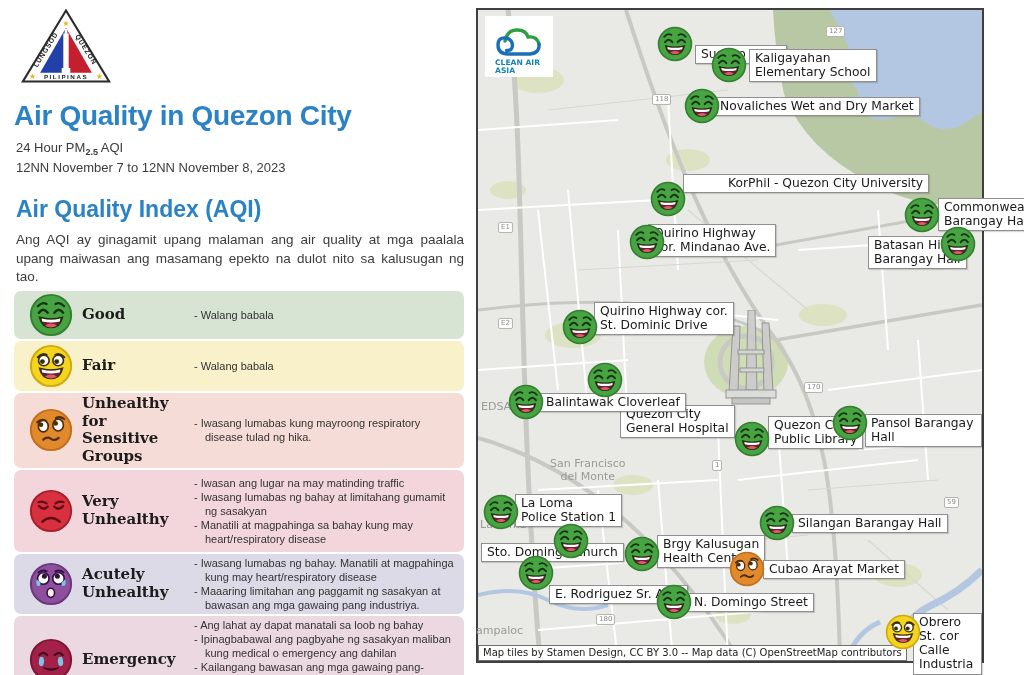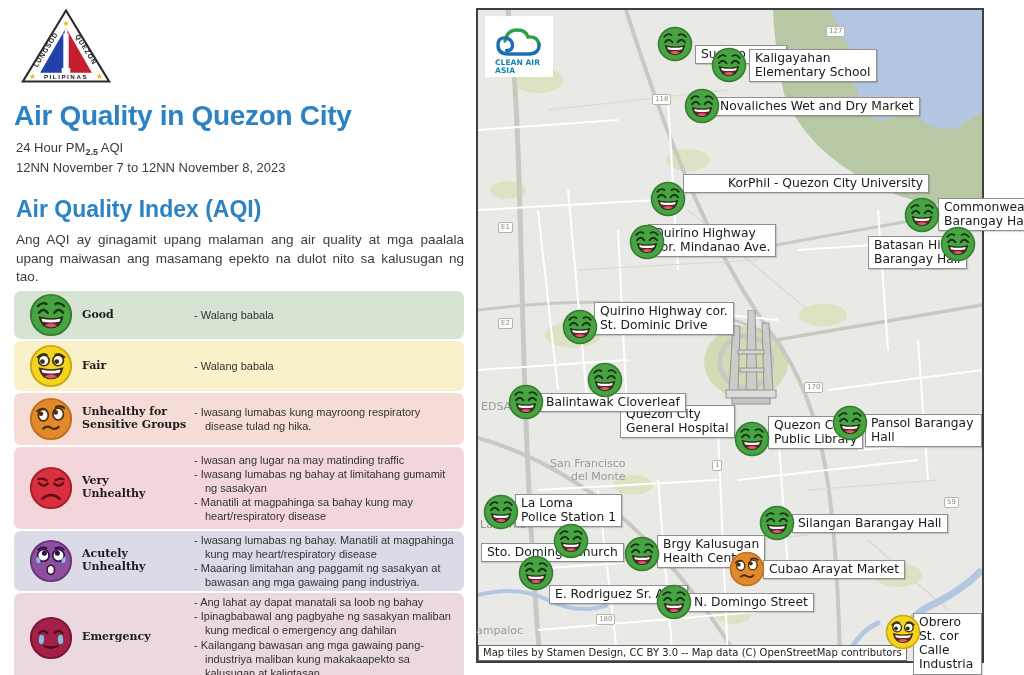--- a/index.html
+++ b/index.html
@@ -20,21 +20,21 @@
   #legend{position:absolute;left:14px;top:291px;width:450px;display:flex;flex-direction:column;gap:2px;}
   .lrow{display:flex;align-items:center;border-radius:7px;padding:2px 8px 2px 6px;box-sizing:border-box;}
   #legend .lrow:nth-child(1){min-height:47px}
   #legend .lrow:nth-child(2){min-height:50px}
   #legend .lrow:nth-child(3){min-height:52px}
   #legend .lrow:nth-child(4){min-height:82px}
   #legend .lrow:nth-child(5){min-height:57px}
   #legend .lrow:nth-child(6){min-height:73px}
   .lrow .icon-col{width:62px;flex:none;display:flex;justify-content:center;align-items:center;}
   .lrow .label-col{width:112px;flex:none;font-family:"DejaVu Serif",serif;font-weight:bold;
-                   font-size:11px;color:#1c1c1c;line-height:1.18;white-space:pre-line;}
+                   font-size:15px;color:#1c1c1c;line-height:1.18;white-space:pre-line;}
   .lrow .desc-col{flex:1;font-size:11px;color:#333;line-height:1.28;}
   .bullet{padding-left:11px;text-indent:-11px;}
   .bullet::before{content:"- ";}
 
   
   #map{position:absolute;left:476px;top:8px;width:504px;height:651px;border:2px solid #3f3f3f;
        box-sizing:content-box;background:#e9e9e6;}
   #map-decor{position:absolute;left:0;top:0;}
   #tower{position:absolute;left:246px;top:300px;opacity:.92;}
   #caa-logo{position:absolute;left:7px;top:6px;width:68px;height:61px;background:#fff;}
@@ -563,21 +563,21 @@
               <circle cx="13.5" cy="15" r="4.8" fill="#fff" stroke="#3a3106" stroke-width="1.5"></circle>
      <circle cx="26.5" cy="15" r="4.8" fill="#fff" stroke="#3a3106" stroke-width="1.5"></circle>
      <circle cx="12.2" cy="16" r="2.2" fill="#3a3106"></circle>
               <circle cx="25.2" cy="16" r="2.2" fill="#3a3106"></circle>
               <path d="M9.5 22 Q20 25 30.5 22 Q28.5 31.5 20 31.5 Q11.5 31.5 9.5 22 Z" fill="#6e2030" stroke="#3a3106" stroke-width="1.3"></path>
     <path d="M11.5 23.2 Q20 25.4 28.5 23.2 L28 25.8 Q20 27.8 12 25.8 Z" fill="#fff"></path>
     <path d="M14.5 29.8 Q20 32.8 25.5 29.8 Q23 27.6 20 27.8 Q17 27.6 14.5 29.8 Z" fill="#e2556a"></path>
             </svg></div>
         </div>
         <div class="place-label" style="left: 3px; top: 390px;">EDSA</div>
-        <div class="place-label" style="left: 72px; top: 447px; text-align: right;">San Francisco
+        <div class="place-label" style="left: 72px; top: 447px;">San Francisco
 del Monte</div>
         <div class="place-label" style="left: 2px; top: 508px;">La Loma</div>
         <div class="place-label" style="left: -2px; top: 614px;">ampaloc</div>
         <div class="shield" style="left: 348px; top: 16px;">127</div>
         <div class="shield" style="left: 174px; top: 84px;">118</div>
         <div class="shield" style="left: 20px; top: 212px;">E1</div>
         <div class="shield" style="left: 20px; top: 308px;">E2</div>
         <div class="shield" style="left: 326px; top: 372px;">170</div>
         <div class="shield" style="left: 234px; top: 450px;">1</div>
         <div class="shield" style="left: 466px; top: 487px;">59</div>

